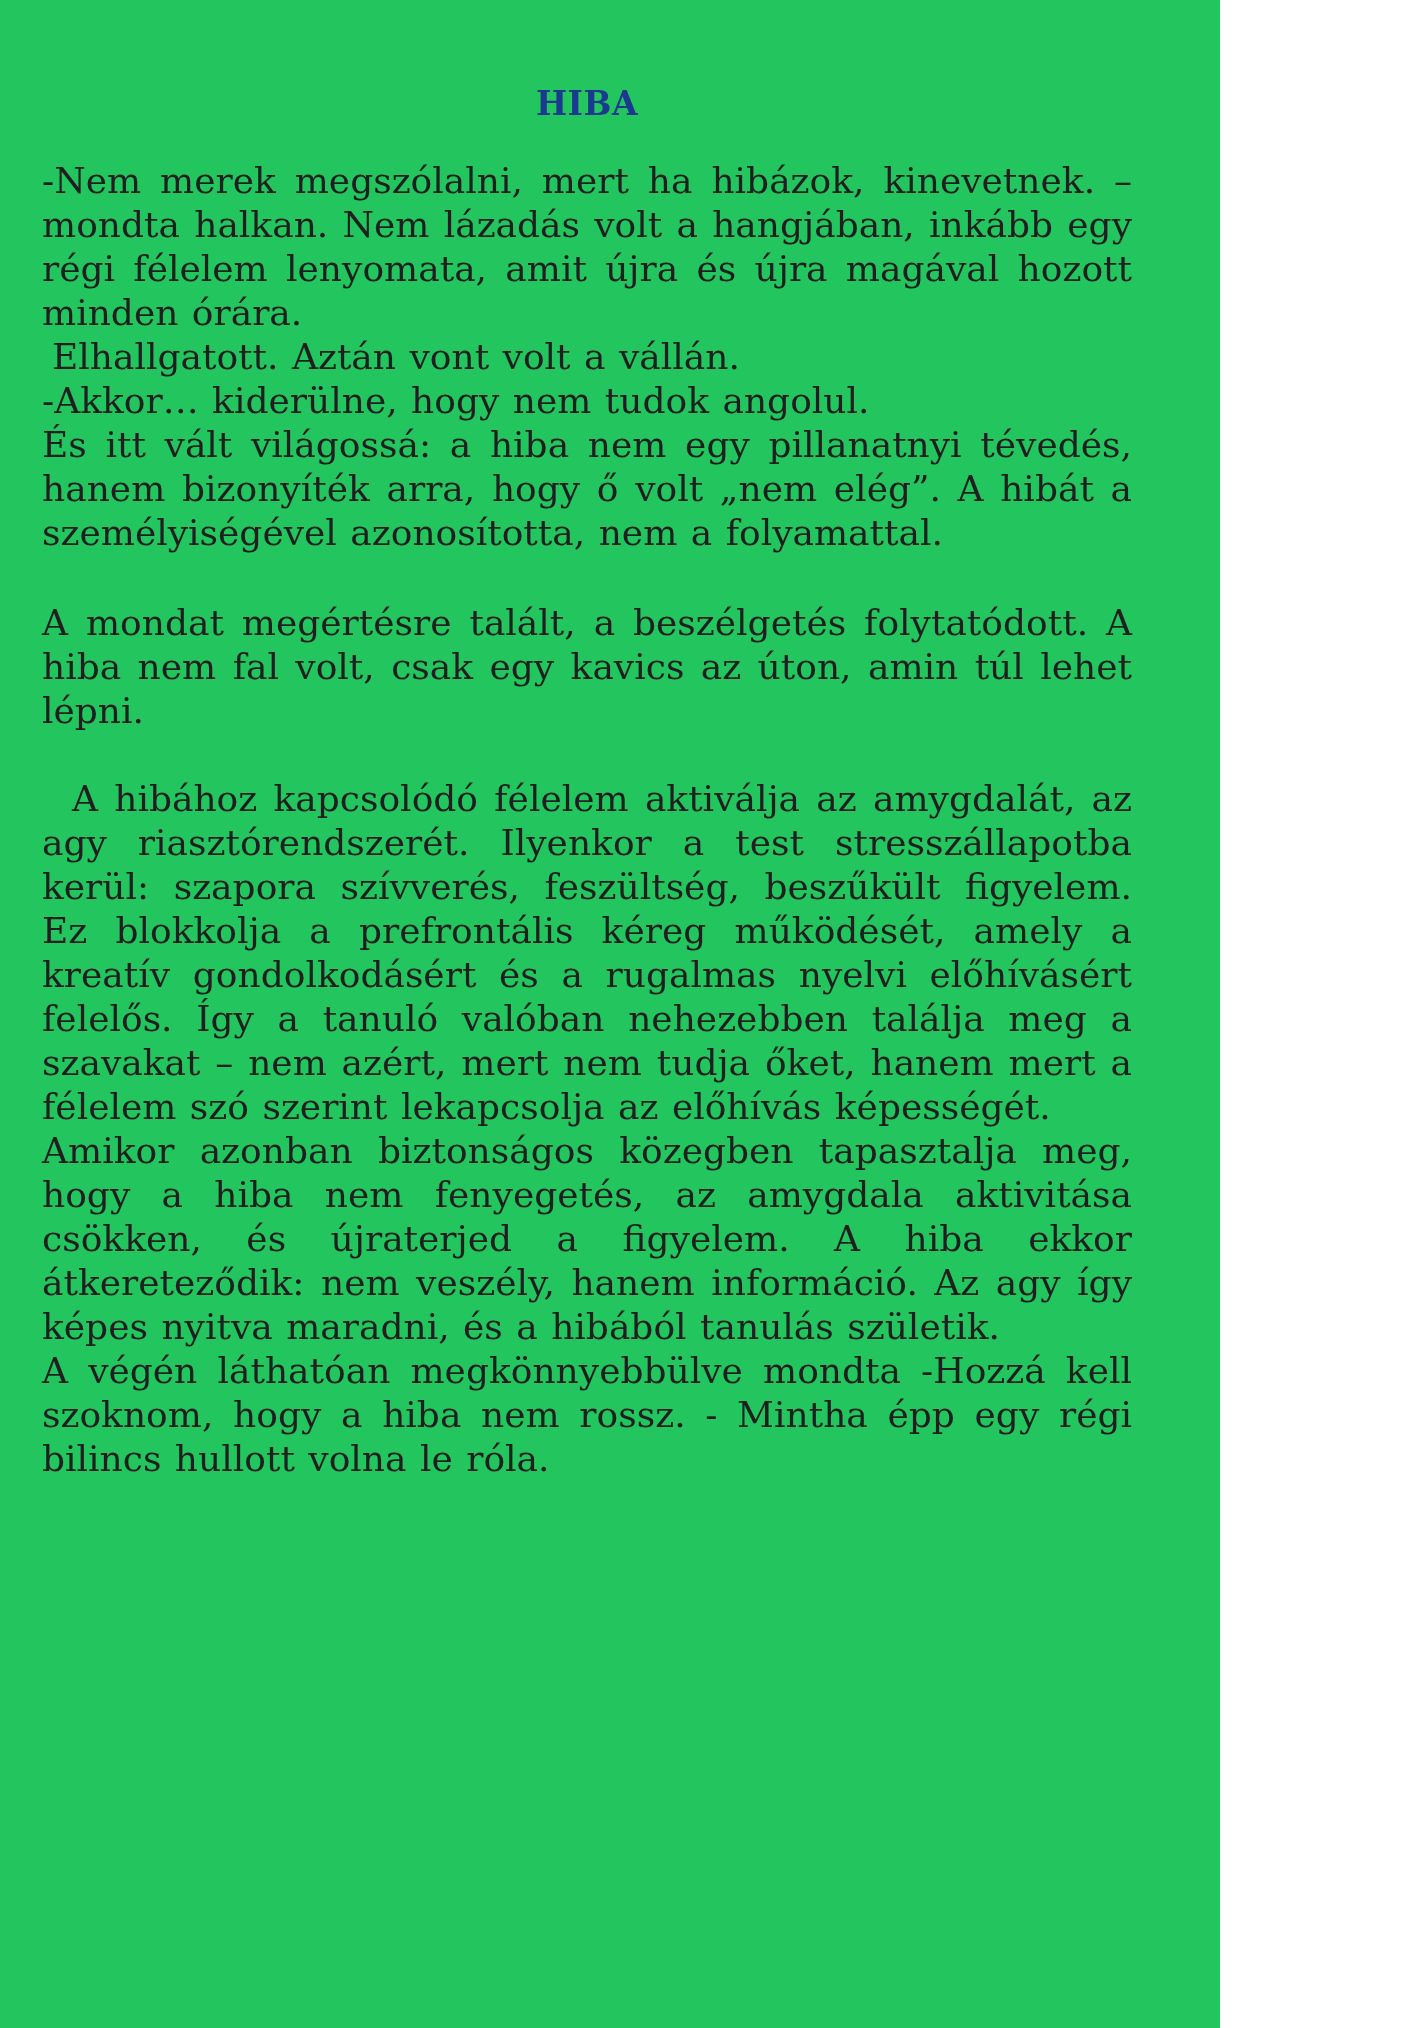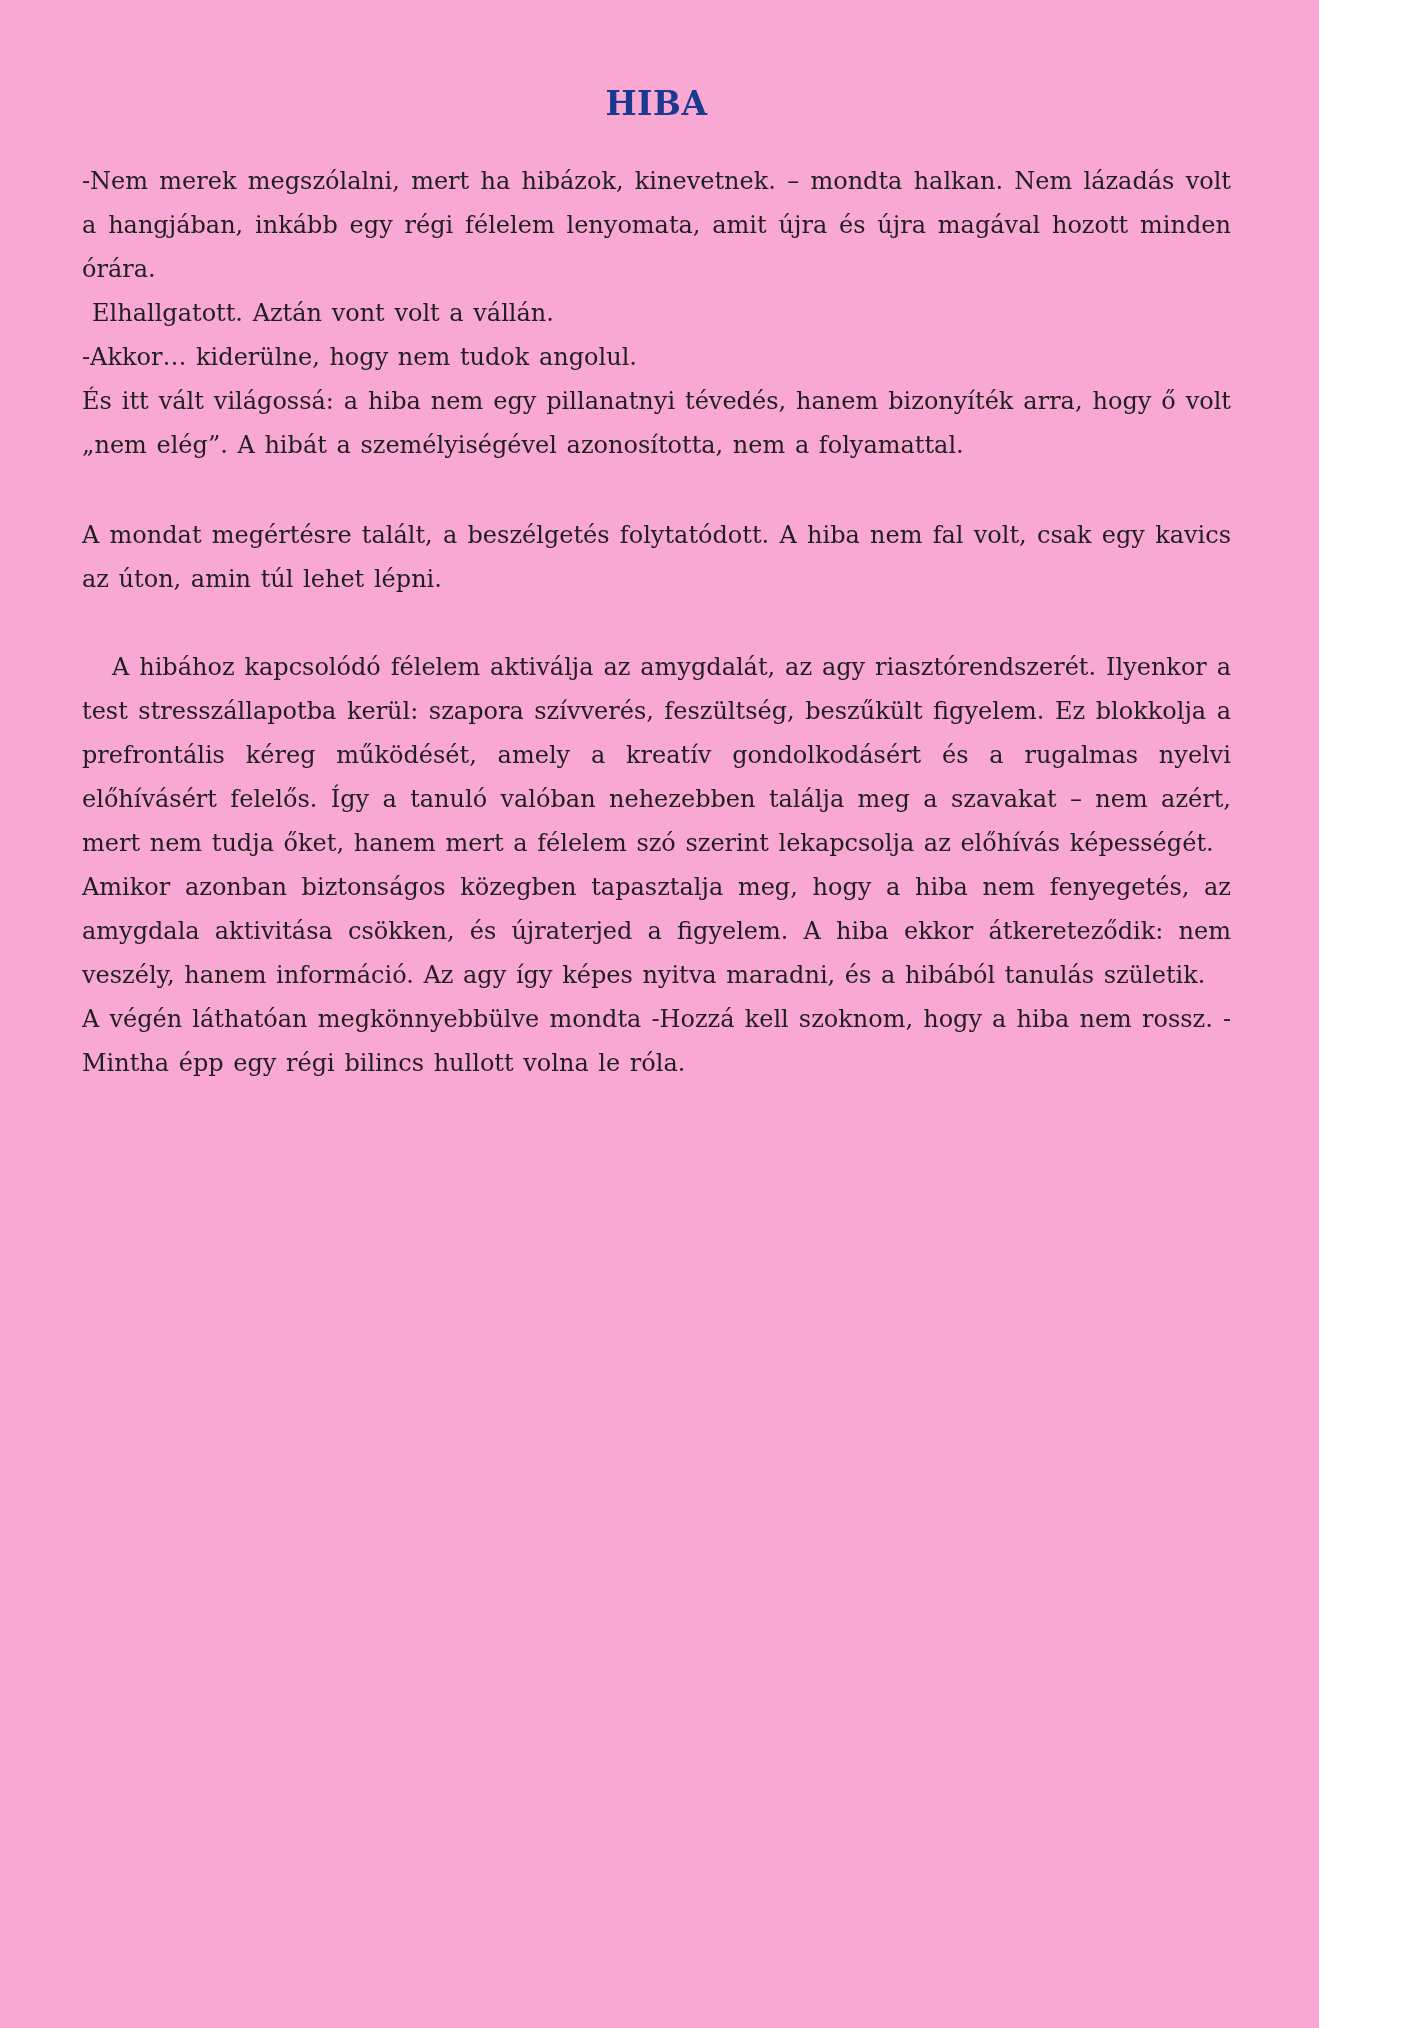--- a/index.html
+++ b/index.html
@@ -2,37 +2,37 @@
 <html><head>
   <meta charset="utf-8">
   <style>
     html, body {
       margin: 0;
       padding: 0;
       background: #ffffff;
     }
     .page {
       position: relative;
-      width: 1319px;
+      width: 1220px;
       height: 2028px;
       box-sizing: border-box;
-      background: #f9a8d4;
-      padding: 84px 88px 0 82px;
+      background: #22c55e;
+      padding: 84px 88px 0 42px;
       font-family: "DejaVu Serif", serif;
       color: #1f1f1f;
     }
     .doc-title {
       text-align: center;
       font-size: 33px;
       font-weight: bold;
       letter-spacing: 0.5px;
       margin: 0 0 36px 0;
     }
     .para {
-      font-size: 24px;
+      font-size: 36px;
       line-height: 44px;
       text-align: justify;
       margin: 0;
       word-spacing: 2px;
     }
     .indent-small {
       text-indent: 10px;
     }
     .indent {
       text-indent: 30px;

